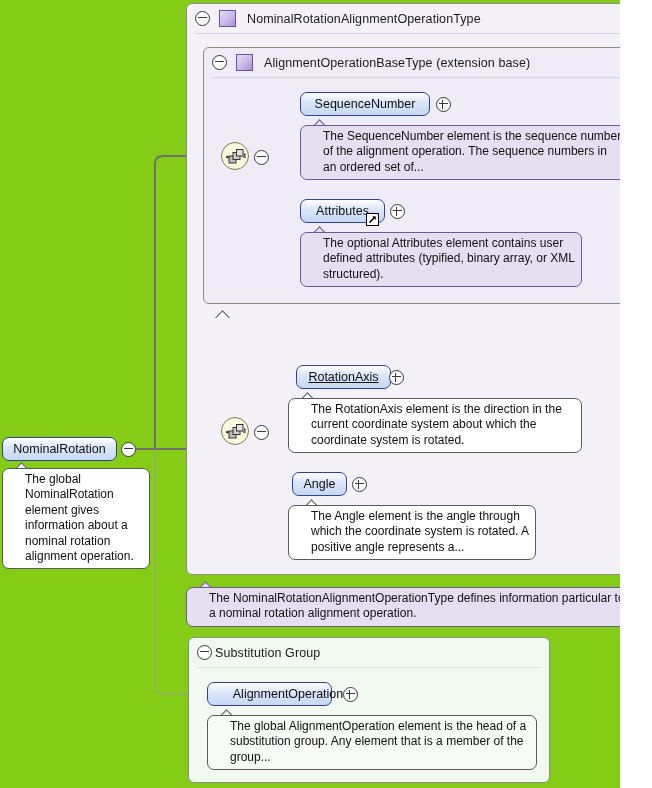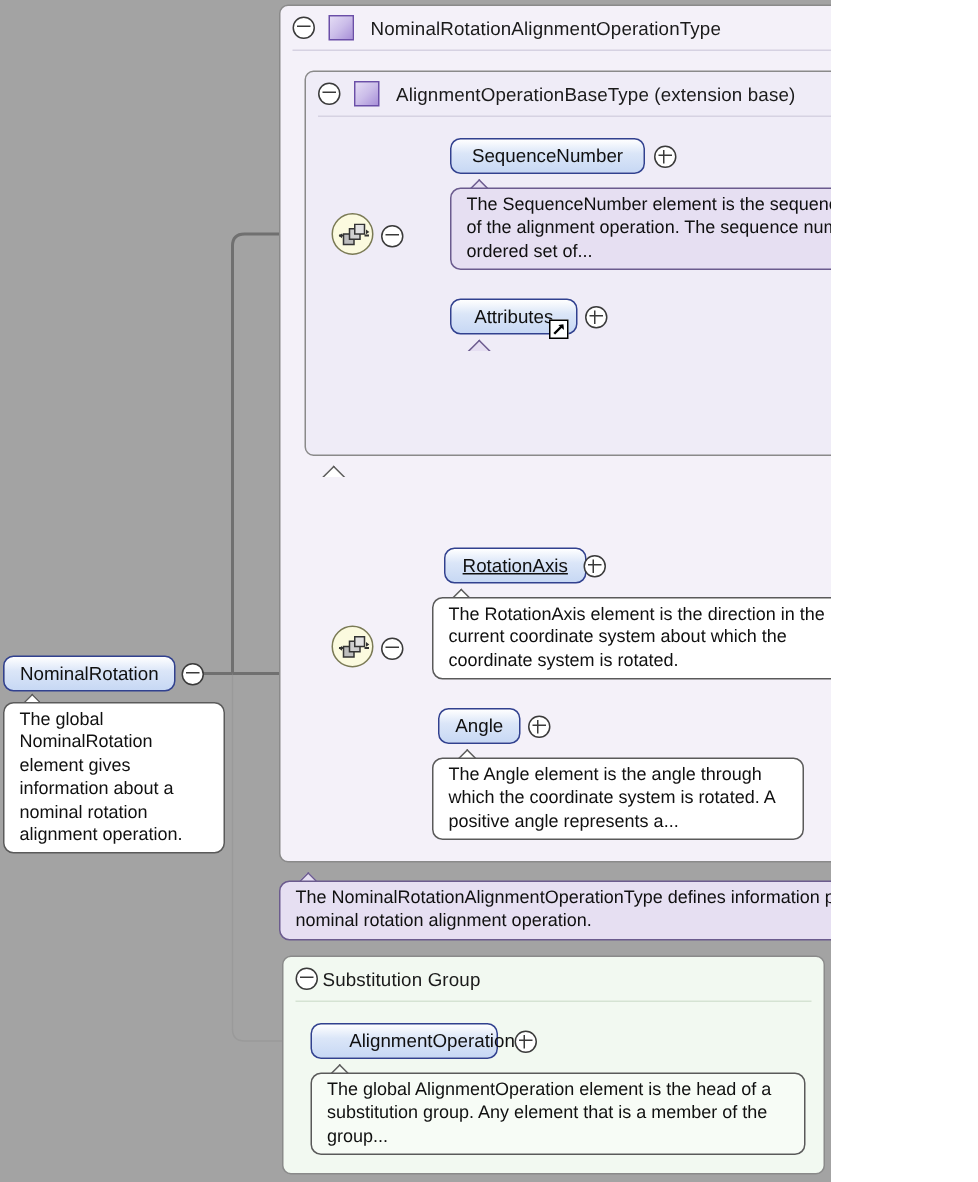--- a/index.html
+++ b/index.html
@@ -6,24 +6,24 @@
     margin: 0;
     padding: 0;
     background: #ffffff;
   }
   body {
     font-family: "Liberation Sans", sans-serif;
     -webkit-font-smoothing: antialiased;
   }
   #canvas {
     position: relative;
-    width: 554px;
+    width: 620px;
     height: 788px;
     overflow: hidden;
-    background: #a3a3a3;
+    background: #84cc16;
   }
   #wires {
     position: absolute;
     left: 0; top: 0;
     width: 652px;
     height: 788px;
     pointer-events: none;
   }
   .layer { position: absolute; left: 0; top: 0; width: 652px; height: 788px; }
 
@@ -149,21 +149,21 @@
   }
   .seqicon svg { position: absolute; left: 3px; top: 6px; }
 
   
   .anno {
     position: absolute;
     box-sizing: border-box;
     border: 1px solid #5a5a5a;
     border-radius: 7px;
     background: #ffffff;
-    padding: 3px 6px 4px 10px;
+    padding: 3px 6px 4px 22px;
     font-size: 12px;
     line-height: 15.4px;
     color: #101010;
   }
   .anno.lilac {
     background: #e6dff2;
     border-color: #6b5b8e;
   }
   .anno.greenish { background: #f7fcf6; }
   
@@ -287,20 +287,23 @@
       <svg width="11" height="11" viewBox="0 0 11 11">
         <path d="M2.5 8.5 L8 3" stroke="#000000" stroke-width="1.6" fill="none"></path>
         <path d="M8.6 2.2 L9 6 L5.2 2.6 z" fill="#000000"></path>
       </svg>
     </div>
     <span class="circ plus node-plus" style="left:390px; top:204px;"></span>
 
     <div class="notch lilac" style="left:311px; top:225px;">
         <i></i>
       </div>
+    <div class="anno lilac" style="left:300px; top:232px; width:282px;">
+      <span>The optional Attributes element contains user defined attributes (typified, binary array, or XML structured).</span>
+    </div>
 
     <div class="notch" style="left:214px; top:309px;">
         <i></i>
       </div>
 
     <div class="seqicon" style="left:221px; top:417px;">
       <svg width="22" height="16" viewBox="0 0 22 16">
         <g stroke="#333333" stroke-width="1.2" fill="none">
           <path d="M1 8 H4"></path>
             <path d="M18 8 H21"></path>

